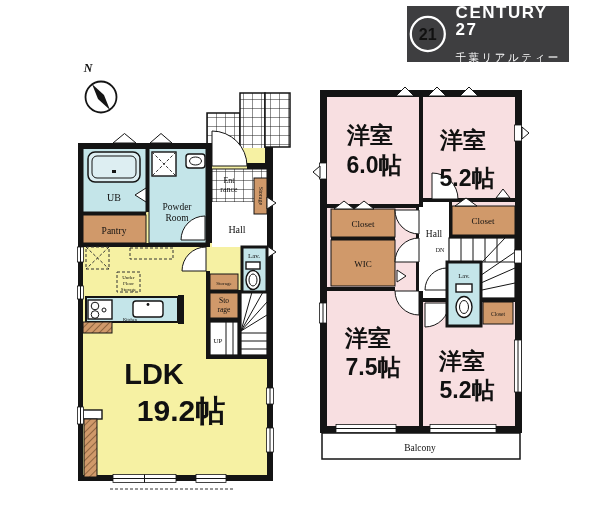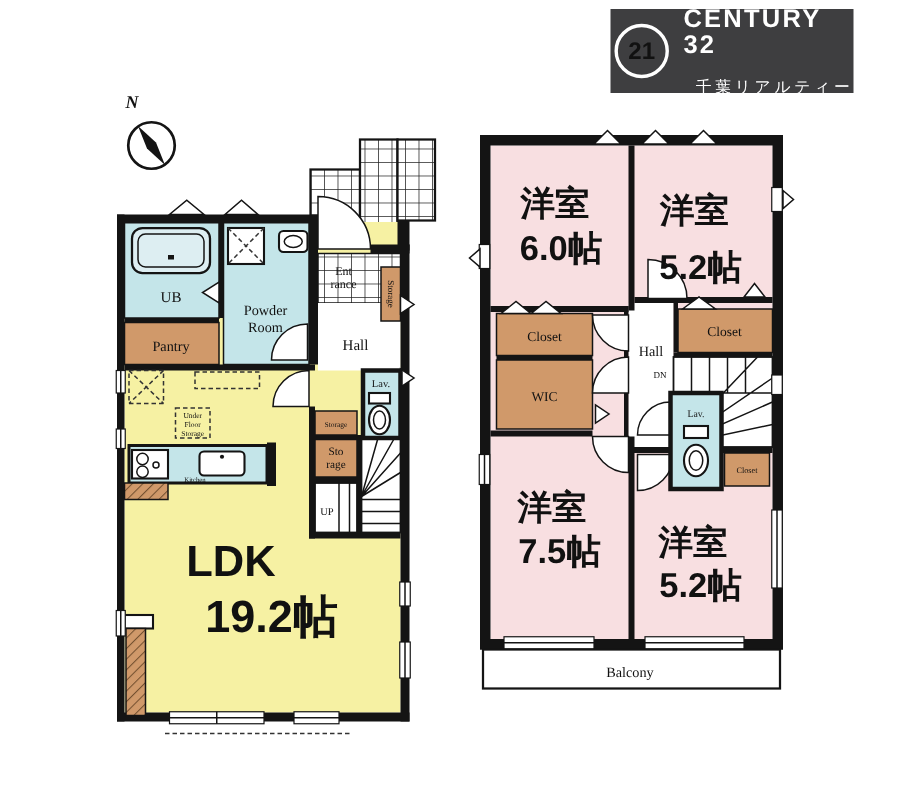--- a/index.html
+++ b/index.html
@@ -7,21 +7,21 @@
     --brown:#d0996a; --logo-bg:#3e3e40; --logo-fg:#ffffff; --paper:#ffffff;
   }
   html,body{margin:0;padding:0;}
   body{font-family:"Liberation Sans",sans-serif;background:#fff;}
   #canvas{position:relative;width:600px;height:524px;background:var(--paper);overflow:hidden;}
   .abs{position:absolute;}
   
   #logo{left:407px;top:6px;width:162px;height:56px;background:var(--logo-bg);
         display:flex;align-items:center;justify-content:center;gap:7px;}
   #logo .brand{color:var(--logo-fg);font-weight:bold;font-size:17px;letter-spacing:1.5px;line-height:1;}
-  #logo .subtitle{color:var(--logo-fg);font-size:10.5px;letter-spacing:2.5px;margin-top:13px;text-align:right;}
+  #logo .subtitle{color:var(--logo-fg);font-size:10.5px;letter-spacing:2.5px;margin-top:13px;text-align:left;}
   
   .wall{fill:var(--wall);}
   .base-y{fill:var(--yellow);}
   .pink{fill:var(--pink);}
   .blue{fill:var(--blue);stroke:#141414;stroke-width:1;}
   .blue3{fill:var(--blue);stroke:#141414;stroke-width:3;}
   .brown{fill:var(--brown);stroke:#141414;stroke-width:1;}
   .fx{fill:#ffffff;stroke:#141414;stroke-width:1.4;}
   .fx2{fill:none;stroke:#141414;stroke-width:1;}
   .ln{stroke:#141414;stroke-width:1;fill:none;}
@@ -37,21 +37,21 @@
 <body>
 
 <div id="canvas">
 
   <div id="logo" class="abs">
     <svg width="44" height="44" viewBox="0 0 44 44">
       <circle cx="22" cy="22" r="18" fill="none" stroke="#fff" stroke-width="2.4"></circle>
       <text x="22" y="28" font-size="17" font-weight="bold" fill="#fff" font-family="Liberation Sans, sans-serif">21</text>
     </svg>
     <div>
-      <div class="brand">CENTURY 32</div>
+      <div class="brand">CENTURY 27</div>
       <div class="subtitle">千葉リアルティー</div>
     </div>
   </div>
 
   <svg class="abs" style="left:76px;top:58px;" width="48" height="62" viewBox="0 0 48 62">
     <text x="12" y="14" font-size="12" font-style="italic" font-weight="bold" class="lbl">N</text>
     <circle cx="25" cy="39" r="15.5" fill="none" stroke="#141414" stroke-width="1.8"></circle>
     <polygon points="16,26 28,37 34,52 22,41" fill="#141414"></polygon>
   </svg>
 

